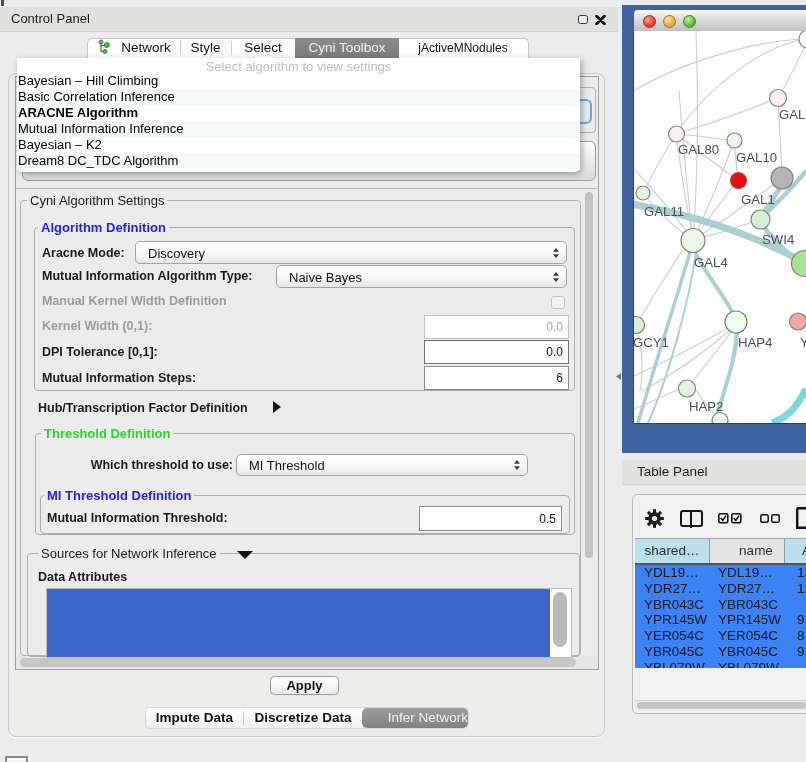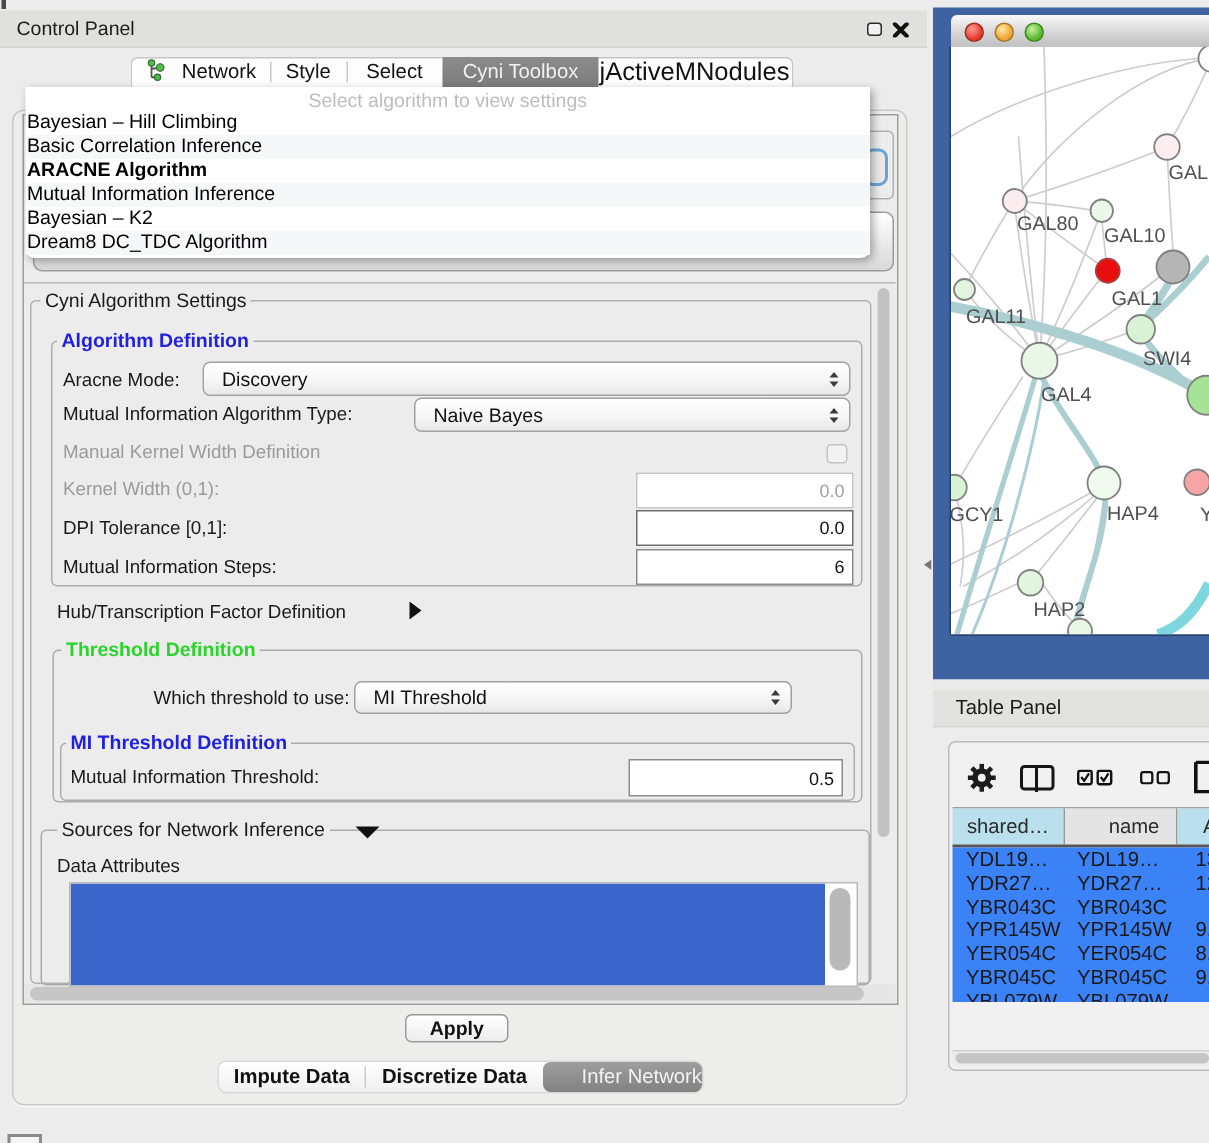--- a/index.html
+++ b/index.html
@@ -1,19 +1,19 @@
 <!DOCTYPE html>
 <html><head>
 <meta charset="utf-8">
 <style>
   html,body{margin:0;padding:0}
   body{width:806px;height:762px;position:relative;overflow:hidden;
        background:#ececec;font-family:"Liberation Sans",sans-serif;}
   .abs{position:absolute}
-  .lbl{font-weight:normal;font-size:12.5px;color:#1a1a1a;white-space:nowrap}
+  .lbl{font-weight:bold;font-size:12.5px;color:#1a1a1a;white-space:nowrap}
   .dis{color:#9b9b9b}
   .combo{position:absolute;border:1px solid #a2a2a2;border-radius:5px;
          background:linear-gradient(#ffffff 0%,#f6f6f6 55%,#e7e7e7 100%);
          font-size:13px;color:#111;}
   .combo .ctext{position:absolute;left:12px;top:50%;transform:translateY(-50%);white-space:nowrap}
   .updn{position:absolute;right:6px;top:50%;transform:translateY(-50%)}
   .field{position:absolute;background:#fff;font-size:12px;color:#111;
          text-align:right;line-height:normal}
   .fieldtext{position:absolute;right:5px;top:50%;transform:translateY(-50%)}
   .grp{position:absolute;border:1px solid #acacac;border-radius:4px}
@@ -42,21 +42,21 @@
 <svg class="abs" style="left:98px;top:39px" width="13" height="15" viewBox="0 0 13 15">
   <path d="M3,3.5 L3,12.5 M3,7 L8.5,6 M3,12.5 L6.5,12.5" stroke="#555" stroke-width="1.2" fill="none"></path>
   <circle cx="3" cy="3" r="2.1" fill="#55b84f" stroke="#2c7029" stroke-width="0.8"></circle>
   <circle cx="8.8" cy="6" r="2.5" fill="#55b84f" stroke="#2c7029" stroke-width="0.8"></circle>
   <circle cx="7" cy="12.5" r="2.1" fill="#55b84f" stroke="#2c7029" stroke-width="0.8"></circle>
 </svg>
 <div class="abs" style="left:112px;top:38px;width:68px;height:20px;line-height:20px;text-align:center;font-size:13.5px;color:#111">Network</div>
 <div class="abs" style="left:180px;top:38px;width:51px;height:20px;line-height:20px;text-align:center;font-size:13.5px;color:#111">Style</div>
 <div class="abs" style="left:231px;top:38px;width:64px;height:20px;line-height:20px;text-align:center;font-size:13.5px;color:#111">Select</div>
 <div class="abs" style="left:295px;top:38px;width:104px;height:20px;line-height:20px;text-align:center;font-size:13.5px;color:#f1f1f1;background:linear-gradient(#8b8b8b,#7c7c7c)">Cyni Toolbox</div>
-<div class="abs" style="left:399px;top:38px;width:128px;height:20px;line-height:20px;text-align:center;font-size:17px;color:#111;border-radius:0 5px 0 0">jActiveMNodules</div>
+<div class="abs" style="left:399px;top:38px;width:128px;height:20px;line-height:20px;text-align:center;font-size:12px;color:#111;border-radius:0 5px 0 0">jActiveMNodules</div>
 
 <div class="abs" style="left:15px;top:76px;width:582px;height:592px;border:1px solid #9e9e9e;background:#ececec"></div>
 <div class="abs" style="left:16px;top:188px;width:581px;height:1px;background:#b8b8b8"></div>
 
 <div class="abs" style="left:560px;top:87px;width:34px;height:44px;border:1px solid #b0b0b0;border-radius:4px"></div>
 <div class="abs" style="left:576px;top:99px;width:12px;height:21px;border:2px solid #6ba3d6;border-radius:6px;background:#e8e8e8"></div>
 
 <div class="abs" style="left:22px;top:141px;width:572px;height:38px;border:1px solid #9b9b9b;border-radius:6px;background:linear-gradient(#ffffff,#d8d8d8)"></div>
 
 <div class="abs" style="left:585px;top:192px;width:8px;height:366px;background:#c2c2c2;border-radius:4px"></div>

